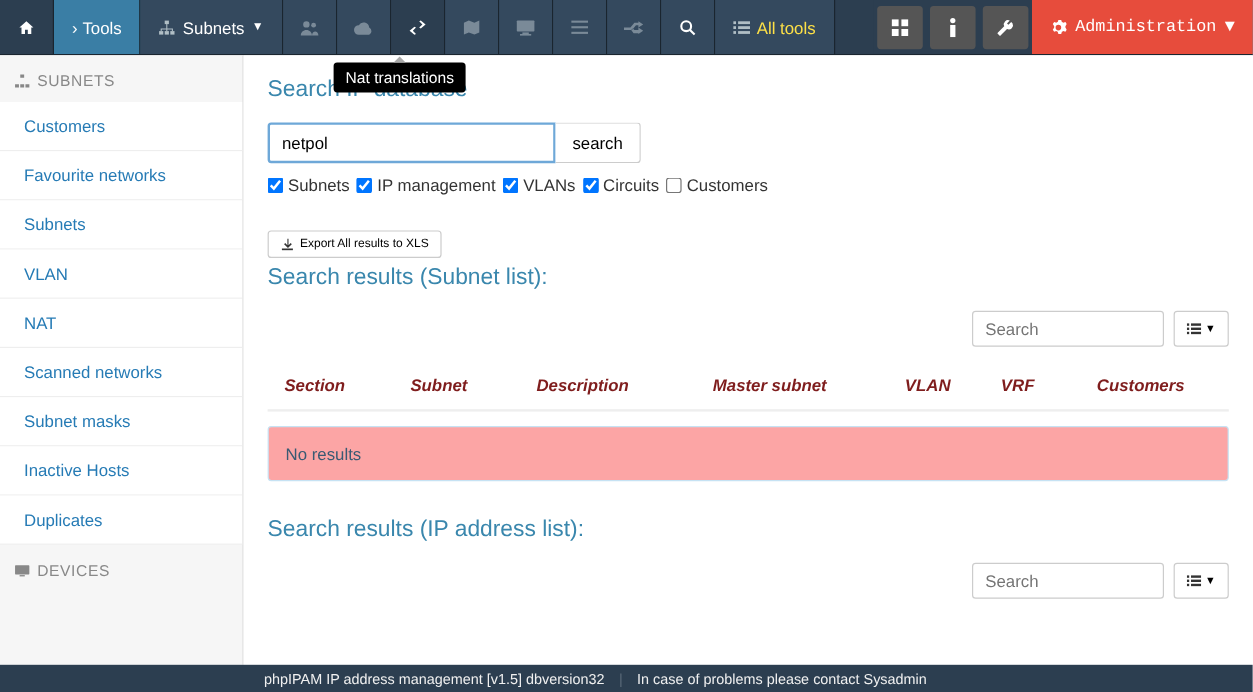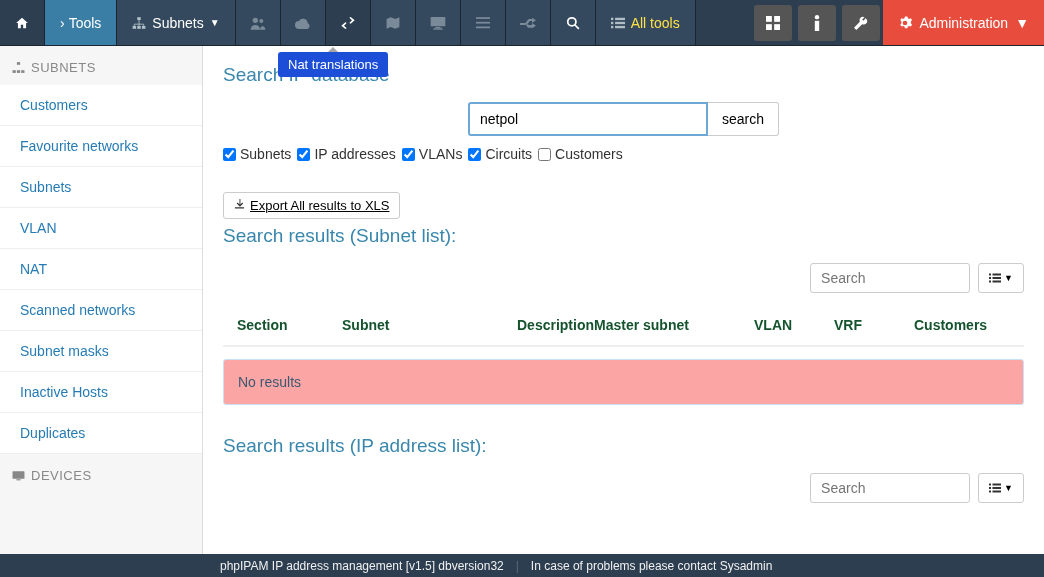--- a/index.html
+++ b/index.html
@@ -8,56 +8,56 @@
 .navbar { display: flex; background: #2c3e50; height: 46px; border-bottom: 1px solid #1a252f; }
 .navbar-item { display: flex; align-items: center; padding: 0 15px; color: #fff; border-right: 1px solid #1a252f; cursor: pointer; position: relative; }
 .navbar-item.home { background: #2c3e50; }
 .navbar-item.tools { background: #3a7ea5; color: #fff; font-weight: 500; }
 .navbar-item.dark { background: #34495e; }
 .navbar-item.icon-only { background: #34495e; width: 45px; justify-content: center; padding: 0; }
 .navbar-item .caret { margin-left: 6px; font-size: 10px; }
 .navbar-item.light-text { color: #fde047; }
 .navbar-item.search-active { background: #34495e; }
 .navbar-spacer { flex: 1; background: #2c3e50; }
-.navbar-right { display: flex; }
+.navbar-right { display: flex; font-family: Liberation Mono, monospace; }
 .navbar-right .btn { display: flex; align-items: center; justify-content: center; width: 38px; height: 36px; margin: 5px 3px; background: #555; color: #fff; border: none; border-radius: 3px; cursor: pointer; }
 .navbar-right .admin-btn { display: flex; align-items: center; padding: 0 15px; background: #e74c3c; color: #fff; cursor: pointer; }
 
-.tooltip-box { position: absolute; top: 52px; left: 278px; background: #1d4ed8; color: #fff; padding: 5px 10px; border-radius: 3px; font-size: 13px; z-index: 10; }
+.tooltip-box { position: absolute; top: 52px; left: 278px; background: #000000; color: #fff; padding: 5px 10px; border-radius: 3px; font-size: 13px; z-index: 10; }
 .tooltip-box::before { content: ""; position: absolute; top: -5px; left: 50%; transform: translateX(-50%); border: 5px solid transparent; border-bottom-color: #a8a8a8; border-top: none; }
 
 .layout { display: flex; height: calc(100% - 46px - 23px); }
 .sidebar { width: 203px; background: #f6f6f6; border-right: 1px solid #ddd; overflow-y: auto; }
 .side-header { display: flex; align-items: center; padding: 14px 10px 10px 12px; color: #888; font-size: 13px; font-weight: 400; letter-spacing: 0.5px; }
 .side-header svg { margin-right: 6px; }
 .side-item { display: block; padding: 12px 20px; color: #267bb5; background: #fff; border-bottom: 1px solid #eee; cursor: pointer; font-size: 14px; }
 
 .main { flex: 1; padding: 18px 20px; overflow-y: auto; background: #fff; }
 .section-title { color: #3a87ad; font-size: 19px; font-weight: 400; margin-bottom: 16px; }
 
-.search-row { display: flex; margin-bottom: 10px; justify-content: center; }
+.search-row { display: flex; margin-bottom: 10px; }
 .search-input { width: 240px; padding: 7px 10px; border: 2px solid #6ea8d8; border-radius: 3px 0 0 3px; font-size: 14px; outline: none; }
 .search-btn { padding: 7px 14px; border: 1px solid #ccc; border-left: none; background: #fff; border-radius: 0 3px 3px 0; cursor: pointer; font-size: 14px; }
 
 .filter-row { display: flex; align-items: center; gap: 6px; margin-bottom: 30px; flex-wrap: wrap; }
 .filter-row label { display: flex; align-items: center; gap: 4px; font-size: 14px; color: #333; }
 .filter-row input[type="checkbox"] { margin: 0; }
 
-.export-btn { display: inline-flex; gap: 5px; padding: 5px 10px; border: 1px solid #ccc; background: #fff; border-radius: 3px; cursor: pointer; font-size: 13px; margin-bottom: 6px; text-decoration: underline; }
+.export-btn { display: inline-flex; align-items: center; gap: 5px; padding: 5px 10px; border: 1px solid #ccc; background: #fff; border-radius: 3px; cursor: pointer; font-size: 10px; margin-bottom: 6px; }
 
 .results-section { margin-bottom: 30px; }
 .toolbar-right { display: flex; justify-content: flex-end; gap: 8px; margin: 14px 0 12px 0; }
 .toolbar-right input { width: 160px; padding: 6px 10px; border: 1px solid #ccc; border-radius: 3px; font-size: 14px; }
 .toolbar-right .cols-btn { padding: 6px 10px; border: 1px solid #ccc; background: #fff; border-radius: 3px; cursor: pointer; display: flex; align-items: center; gap: 3px; }
 
 .results-header { display: flex; padding: 12px 14px; border-bottom: 2px solid #eee; }
-.results-header span { color: #14532d; font-weight: 600; font-size: 14px; }
+.results-header span { color: #7f1d1d; font-weight: 600; font-size: 14px; font-style: italic; }
 .col-section { width: 105px; }
 .col-subnet { width: 105px; }
-.col-desc { width: 147px; text-align: right; }
+.col-desc { width: 147px; }
 .col-master { width: 160px; }
 .col-vlan { width: 80px; }
 .col-vrf { width: 80px; }
 .col-req { flex: 1; }
 
 .no-results-box { padding: 14px; background: #fca5a5; border: 1px solid #c6e2f3; border-radius: 3px; color: #3a5a73; margin-top: 12px; }
 
 .footer { position: absolute; bottom: 0; left: 0; right: 0; height: 23px; background: #2c3e50; color: #f0f0f0; font-size: 12px; display: flex; align-items: center; padding-left: 220px; }
 .footer .divider { margin: 0 12px; color: #5a6a78; }
 </style>
@@ -213,21 +213,21 @@
       <button class="search-btn">search</button>
     </div>
 
     <div class="filter-row">
       <label>
           <input type="checkbox" checked="" style=""> 
           <span>Subnets</span>
         </label>
       <label>
           <input type="checkbox" checked="" style=""> 
-          <span>IP addresses</span>
+          <span>IP management</span>
         </label>
       <label>
           <input type="checkbox" checked="" style=""> 
           <span>VLANs</span>
         </label>
       <label>
           <input type="checkbox" checked="" style=""> 
           <span>Circuits</span>
         </label>
       <label>

